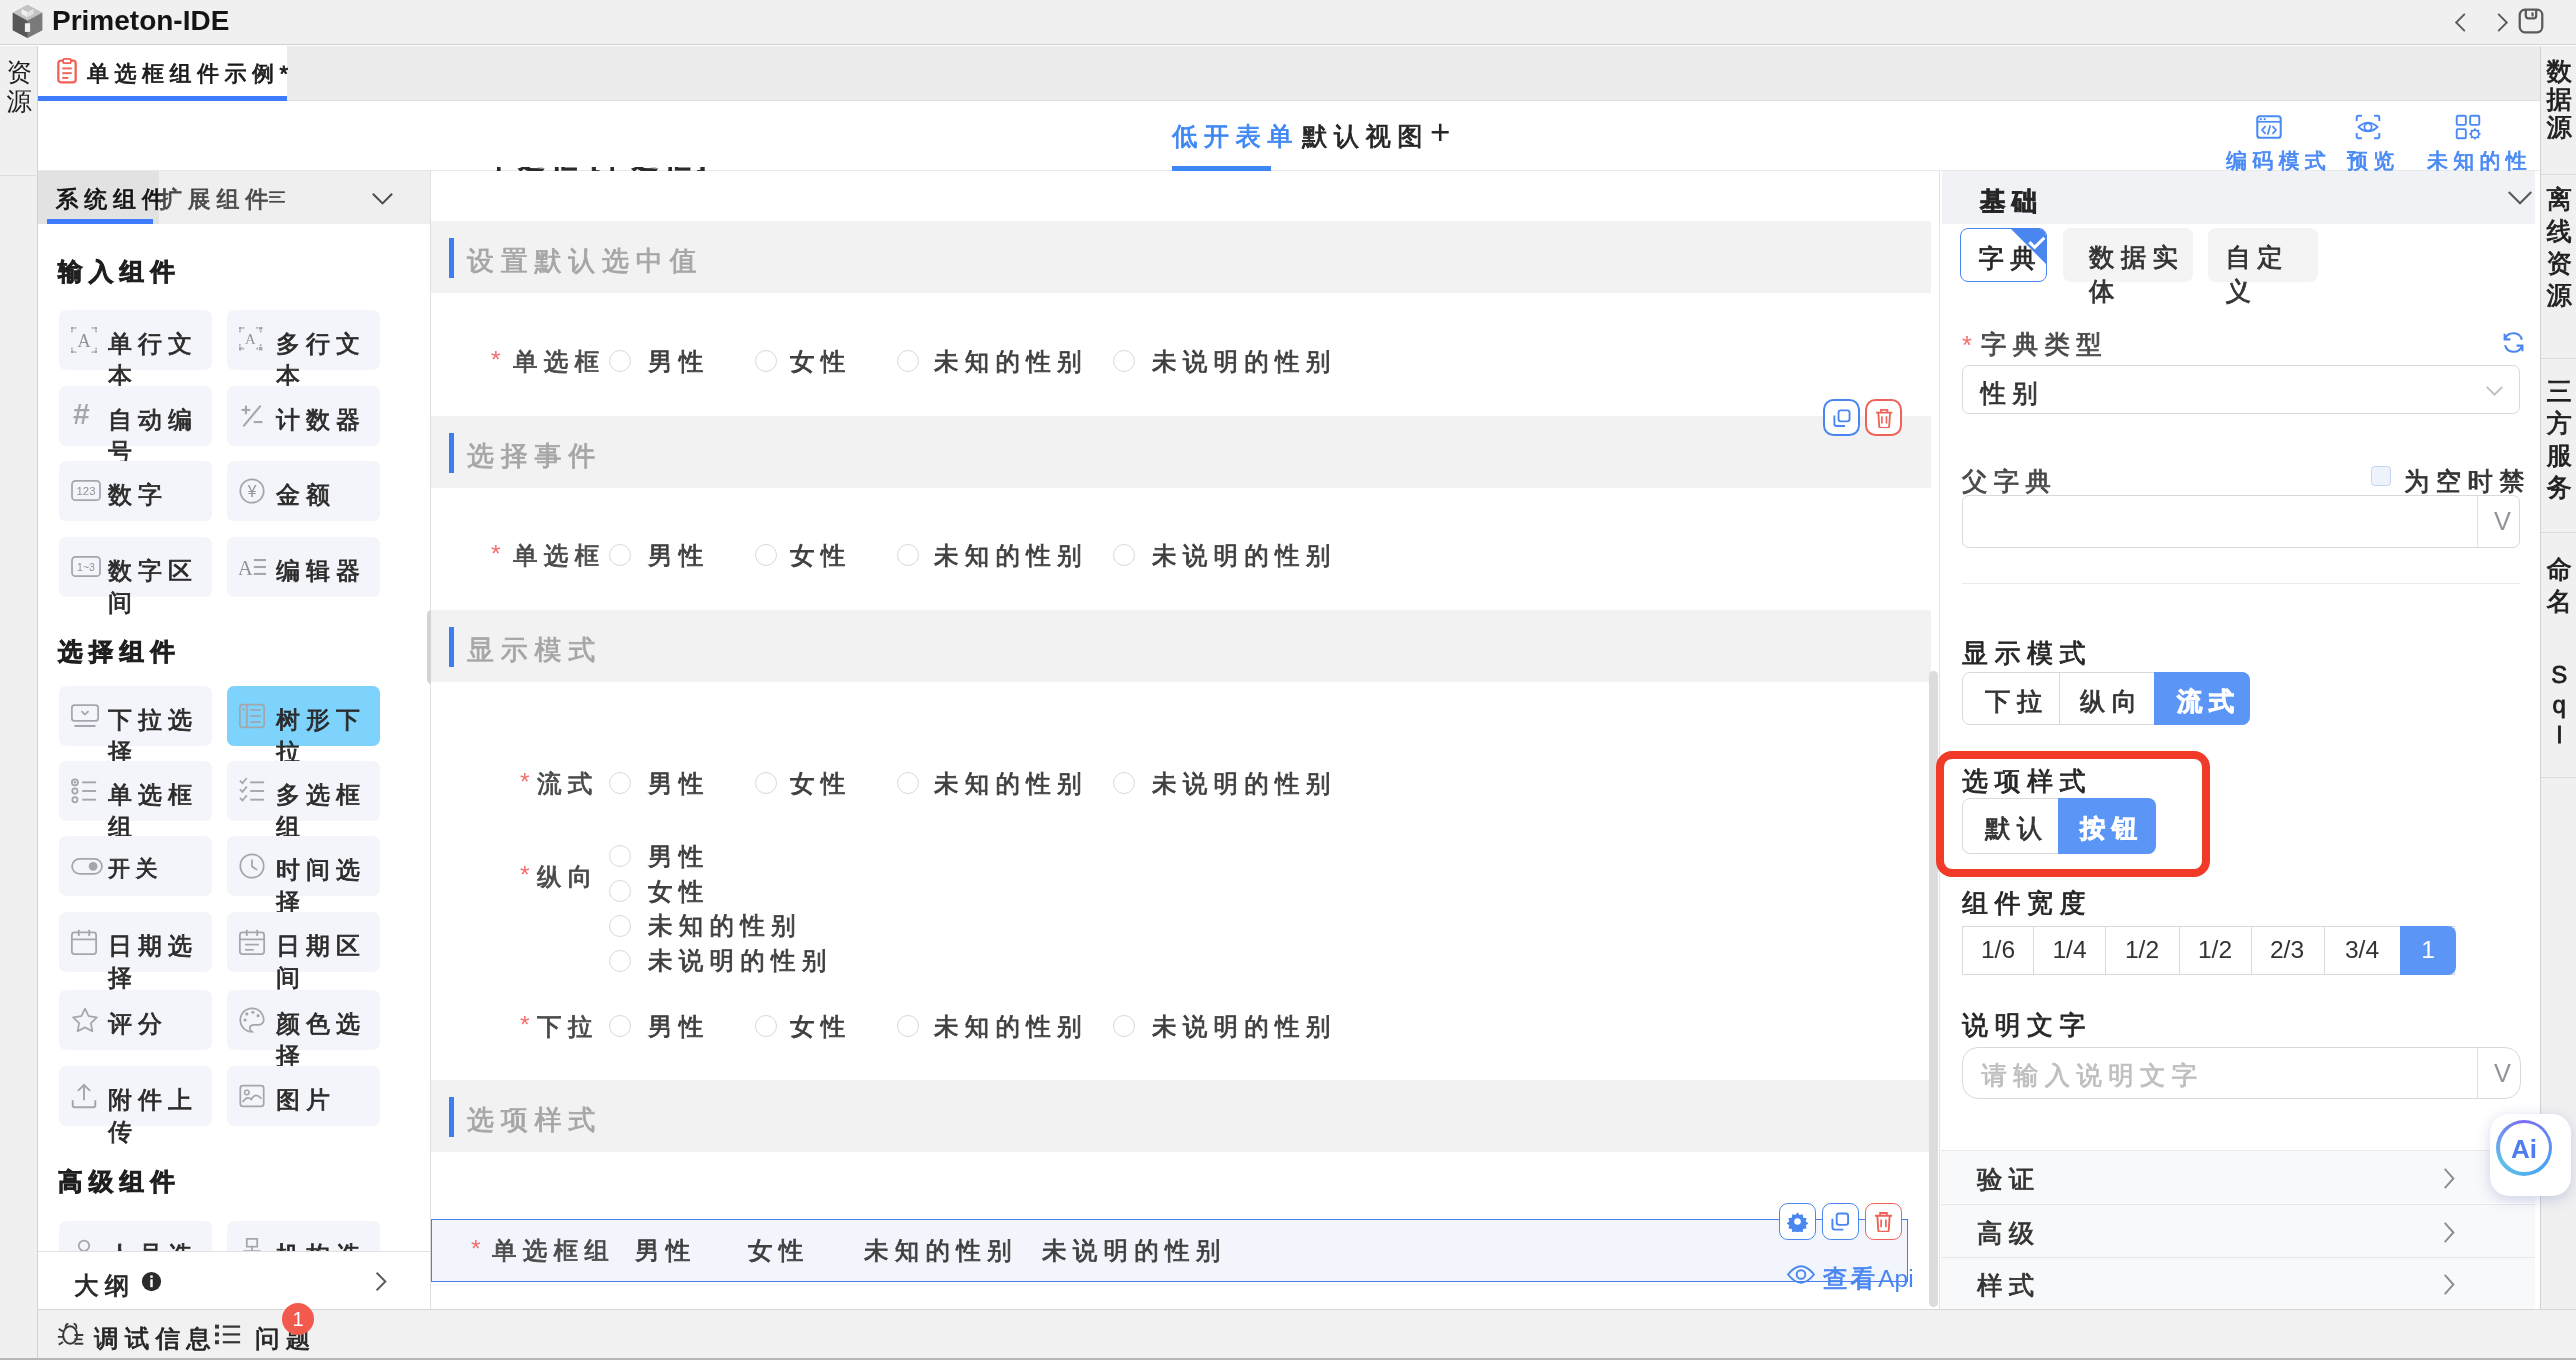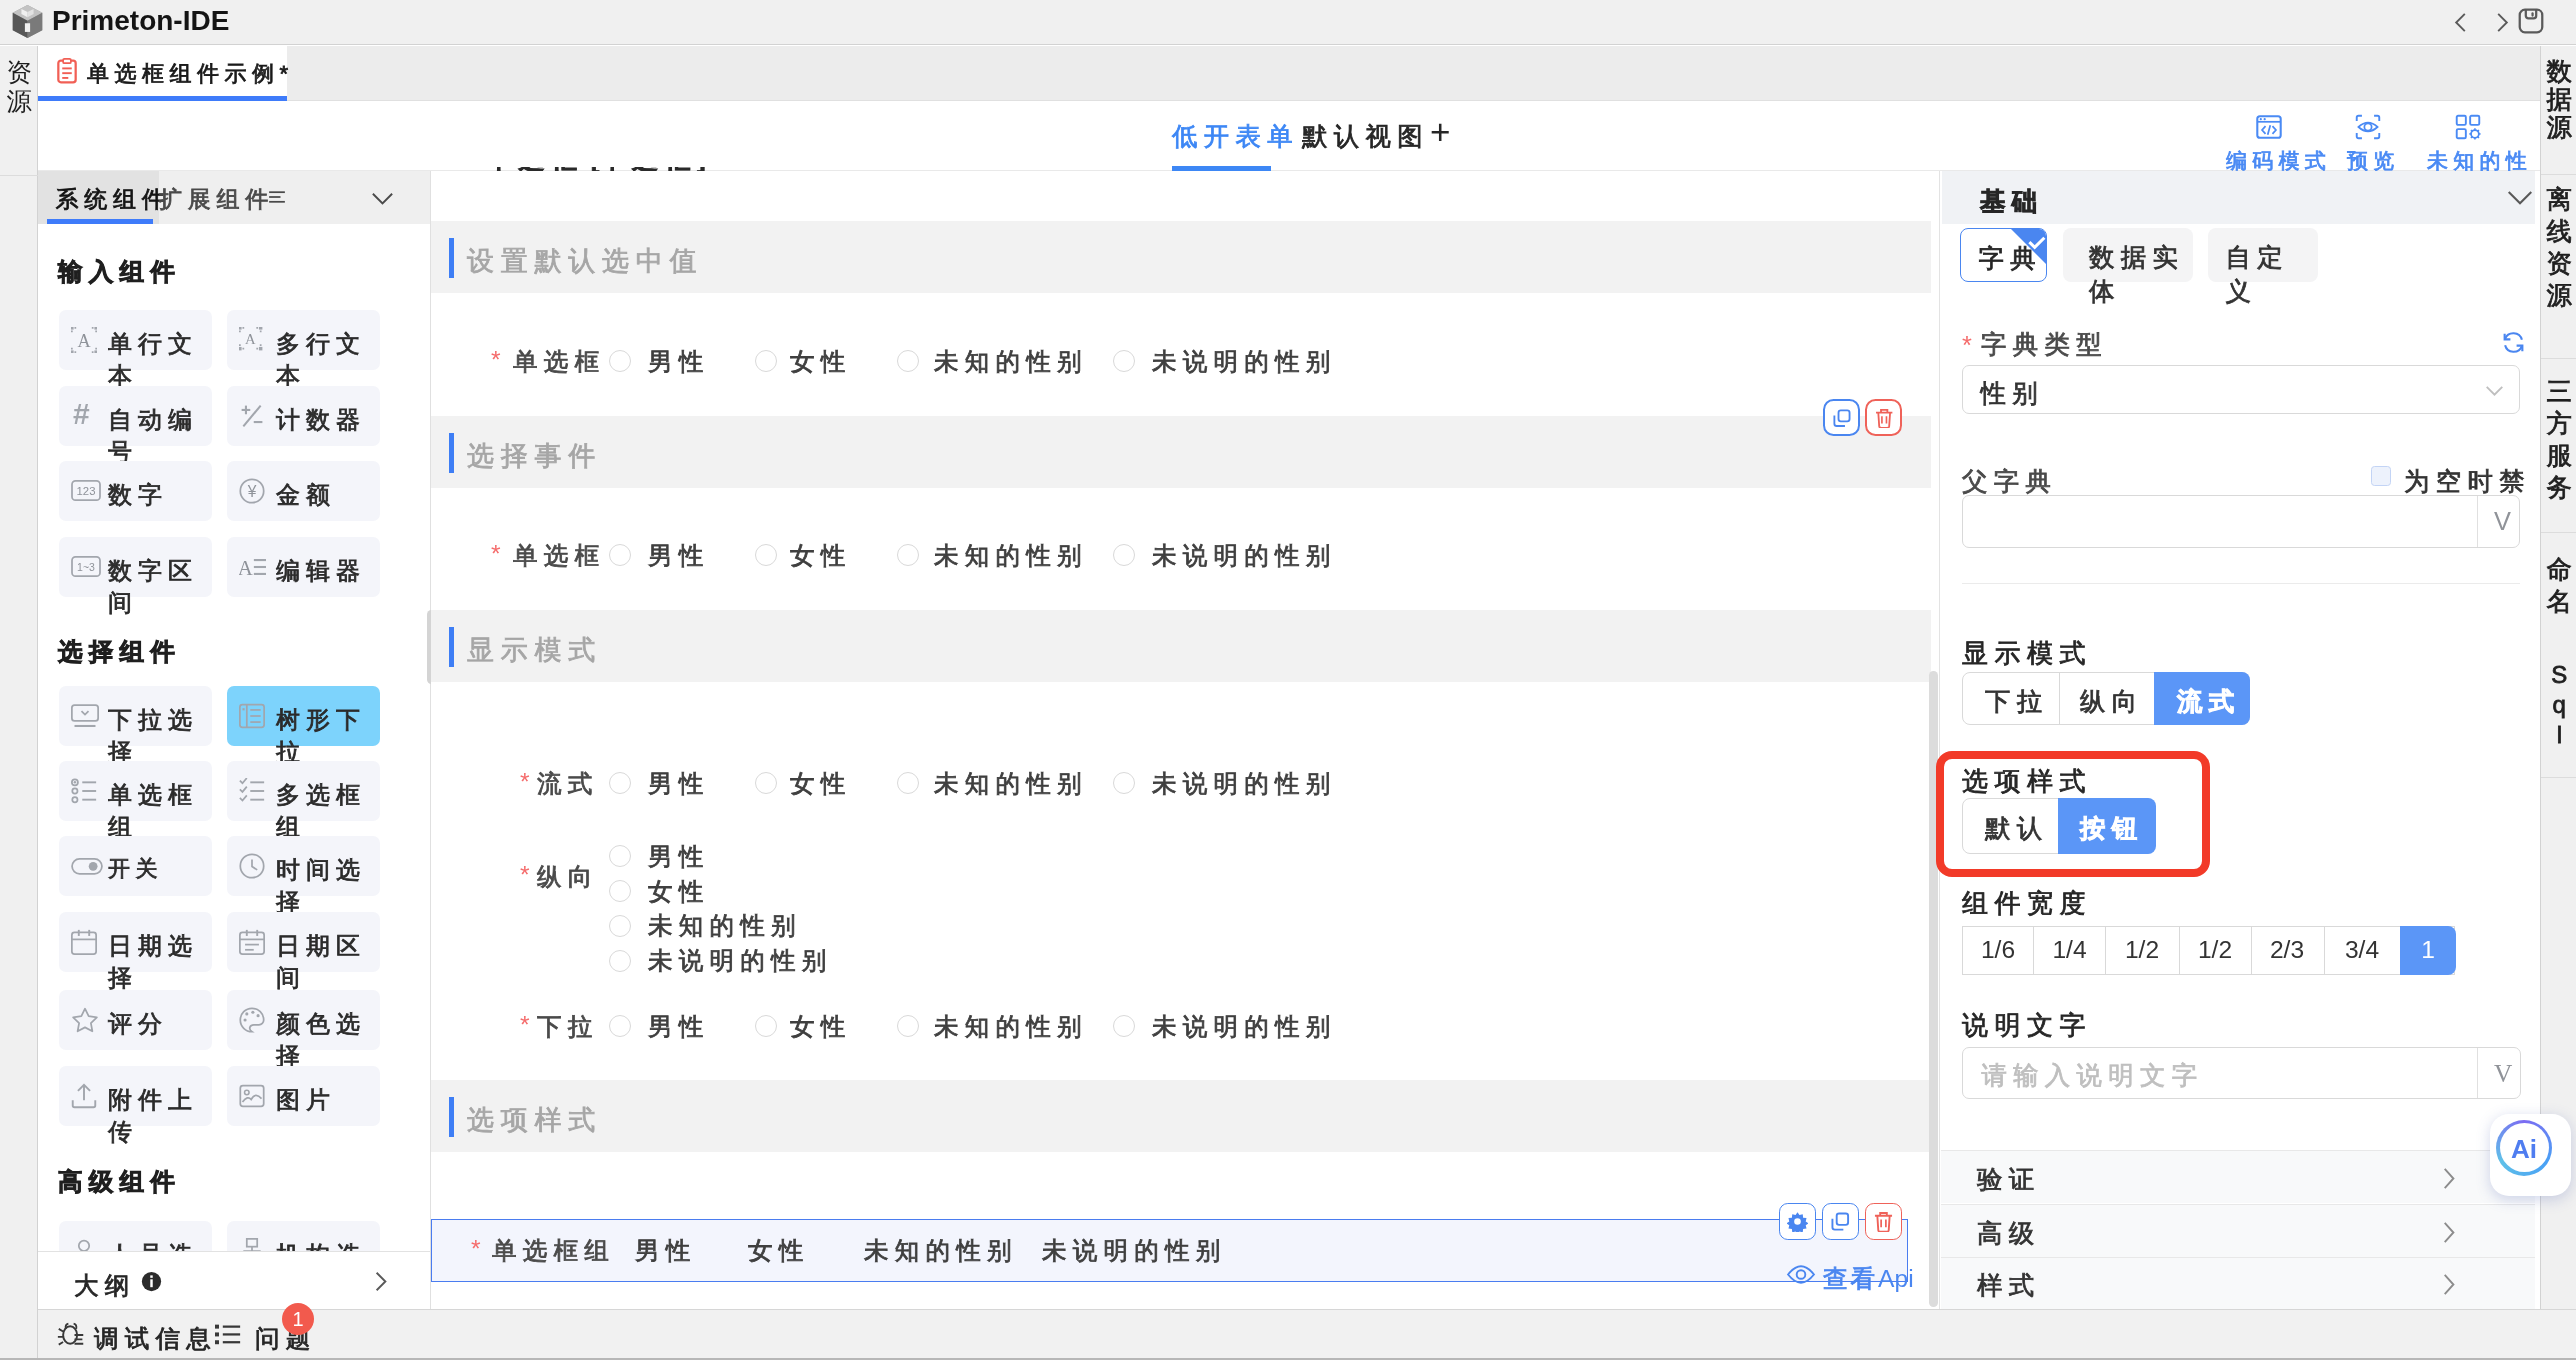--- a/index.html
+++ b/index.html
@@ -558,21 +558,21 @@
       <div class="abs" style="left:217px;top:8.8px;width:70px;text-align:center;font-size:24.6px;color:#333;">1/2</div>
       <div class="abs" style="left:288px;top:0;width:0.9px;height:47px;background:#d9d9d9;"></div>
       <div class="abs" style="left:288px;top:8.8px;width:72px;text-align:center;font-size:24.6px;color:#333;">2/3</div>
       <div class="abs" style="left:361px;top:0;width:0.9px;height:47px;background:#d9d9d9;"></div>
       <div class="abs" style="left:362px;top:8.8px;width:74px;text-align:center;font-size:24.6px;color:#333;">3/4</div>
       <div class="abs" style="left:437px;top:-0.9px;width:56px;height:49px;background:#5b96f7;border-radius:0 8px 8px 0;"></div>
       <div class="abs" style="left:437px;top:8.8px;width:56px;text-align:center;font-size:24.6px;color:#fff;">1</div>
     </div>
 
     <span class="abs cj" style="left:21px;top:837px;font-size:26px;color:#262626;">说明文字</span>
-    <div class="abs" style="left:21px;top:876px;width:559px;height:52px;border:0.9px solid #d9d9d9;border-radius:7px;background:#fff;font-family:Liberation Serif, serif;">
+    <div class="abs" style="left:21px;top:876px;width:559px;height:52px;border:0.9px solid #d9d9d9;border-radius:16px;background:#fff;">
       <div class="abs cj" style="left:18.4px;top:11.4px;font-size:25.4px;color:#bfbfbf;">请输入说明文字</div>
       <div class="abs" style="left:514px;top:0;width:0.9px;height:50px;background:#e0e0e0;"></div>
       <div class="abs" style="left:531px;top:10.5px;font-size:25.4px;color:#909399;">V</div>
     </div>
 
     <div class="abs" style="left:0;top:979px;width:594px;height:53px;background:#f8f9fa;border-top:0.9px solid #e8e8e8;">
       <div class="abs cj" style="left:36px;top:12.3px;font-size:25.4px;color:#333;">验证</div>
       <svg class="abs" style="left:502px;top:16px;" width="13" height="23" viewBox="0 0 15 26">
           <path d="M2 2 L12 13 L2 24" stroke="#8c8c8c" stroke-width="2.2" fill="none"></path>
         </svg>

